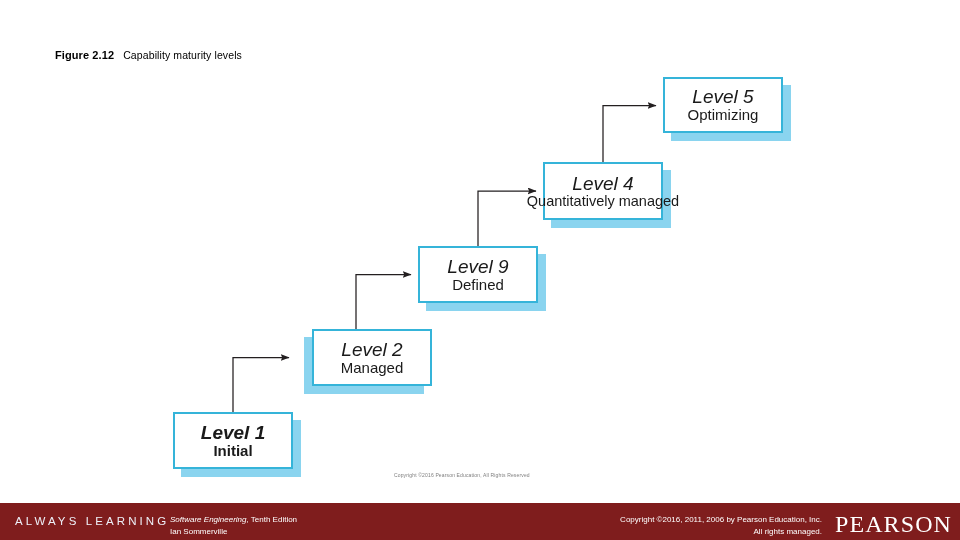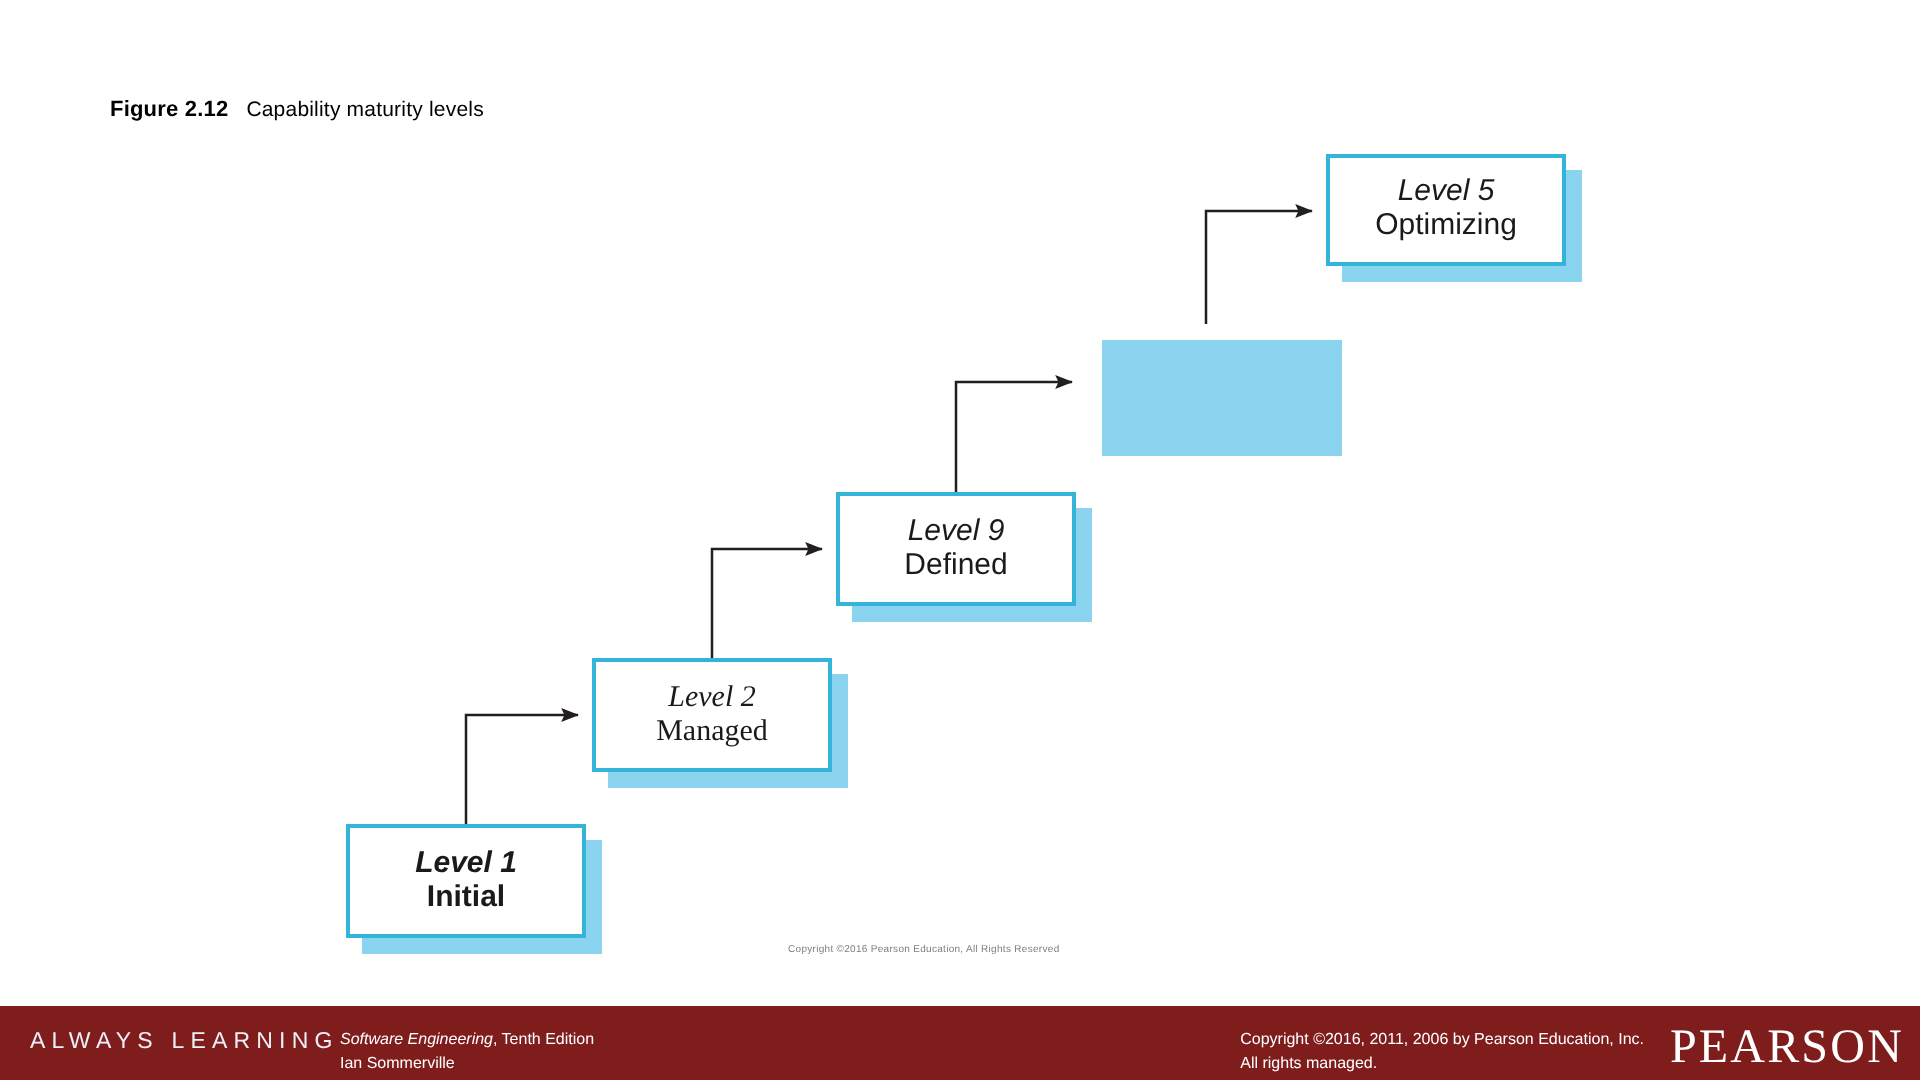--- a/index.html
+++ b/index.html
@@ -75,21 +75,21 @@
     justify-content: center;
     z-index: 3;
   }
   .level-shadow {
     position: absolute;
     background: #8ad4ef;
     z-index: 2;
   }
   .level-num {
     font-style: italic;
-    font-size: 15px;
+    font-size: 19px;
     color: #1a1a1a;
     line-height: 1.12;
     white-space: nowrap;
   }
   .level-name {
     font-size: 15px;
     color: #1a1a1a;
     line-height: 1.1;
     text-align: right;
     white-space: nowrap;
@@ -142,20 +142,21 @@
   #book-info .book-title {
     font-style: italic;
   }
   #copyright-block {
     position: absolute;
     right: 138px;
     top: 11px;
     font-size: 8px;
     line-height: 1.45;
     color: #ffffff;
+    text-align: right;
     white-space: nowrap;
   }
   #pearson-logo {
     position: absolute;
     right: 8px;
     top: 9px;
     font-size: 24px;
     letter-spacing: 1.1px;
     color: #ffffff;
     font-family: "Liberation Serif", serif;
@@ -188,32 +189,36 @@
       </g>
     </svg>
 
     <div class="level-shadow" style="left:181px; top:420px; width:120px; height:57px;"></div>
     <div class="level-box" style="left:173px; top:412px; width:120px; height:57px;font-weight:bold;">
       <span class="level-num">Level 1</span>
       <span class="level-name">Initial</span>
     </div>
 
     <div class="level-shadow" style="left:304px; top:337px; width:120px; height:57px;"></div>
-    <div class="level-box" style="left:296px; top:329px; width:120px; height:57px;font-family:Liberation Serif, serif;">
+    <div class="level-box" style="left:312px; top:329px; width:120px; height:57px;">
       <span class="level-num">Level 2</span>
       <span class="level-name">Managed</span>
     </div>
 
     <div class="level-shadow" style="left:426px; top:254px; width:120px; height:57px;"></div>
     <div class="level-box" style="left:418px; top:246px; width:120px; height:57px;">
       <span class="level-num">Level 9</span>
       <span class="level-name">Defined</span>
     </div>
 
     <div class="level-shadow" style="left:551px; top:170px; width:120px; height:58px;"></div>
+    <div class="level-box" style="left:543px; top:162px; width:120px; height:58px;">
+      <span class="level-num">Level 4</span>
+      <span class="level-name two-line">Quantitatively managed</span>
+    </div>
 
     <div class="level-shadow" style="left:671px; top:85px; width:120px; height:56px;"></div>
     <div class="level-box" style="left:663px; top:77px; width:120px; height:56px;">
       <span class="level-num">Level 5</span>
       <span class="level-name">Optimizing</span>
     </div>
 
   </div>
 
   <div id="figure-copyright">Copyright ©2016 Pearson Education, All Rights Reserved</div>

